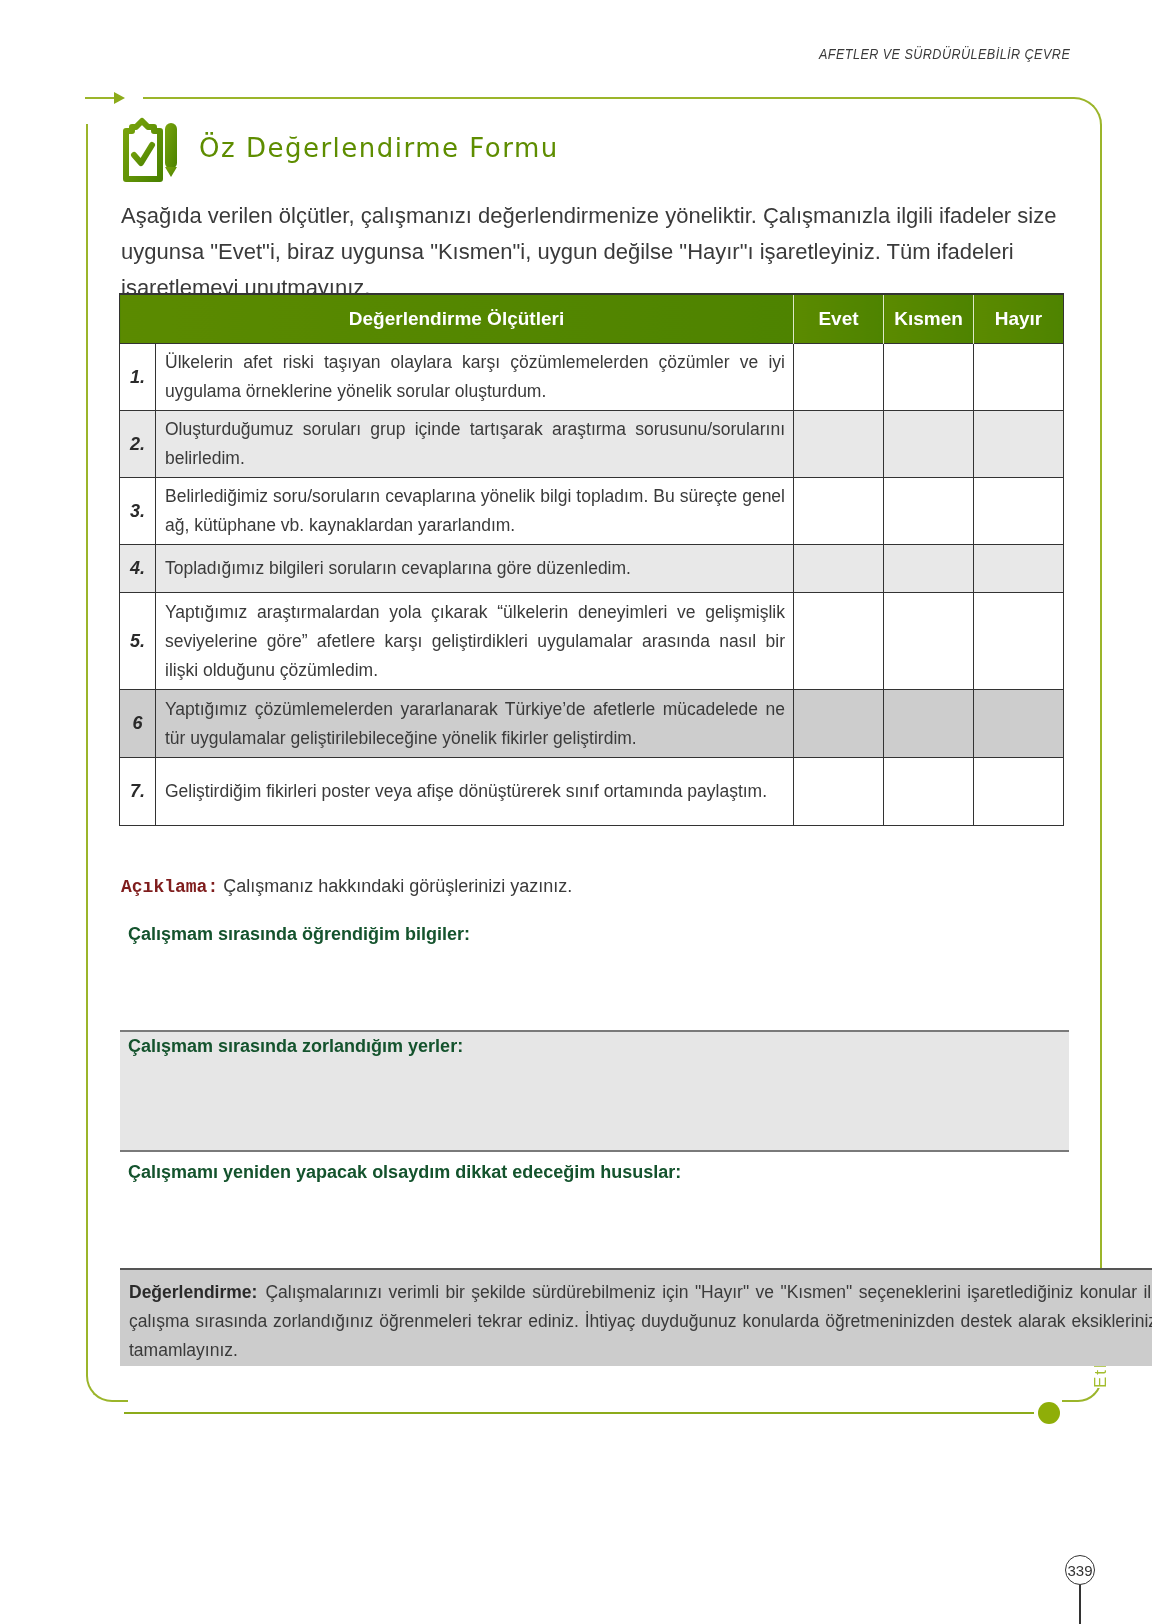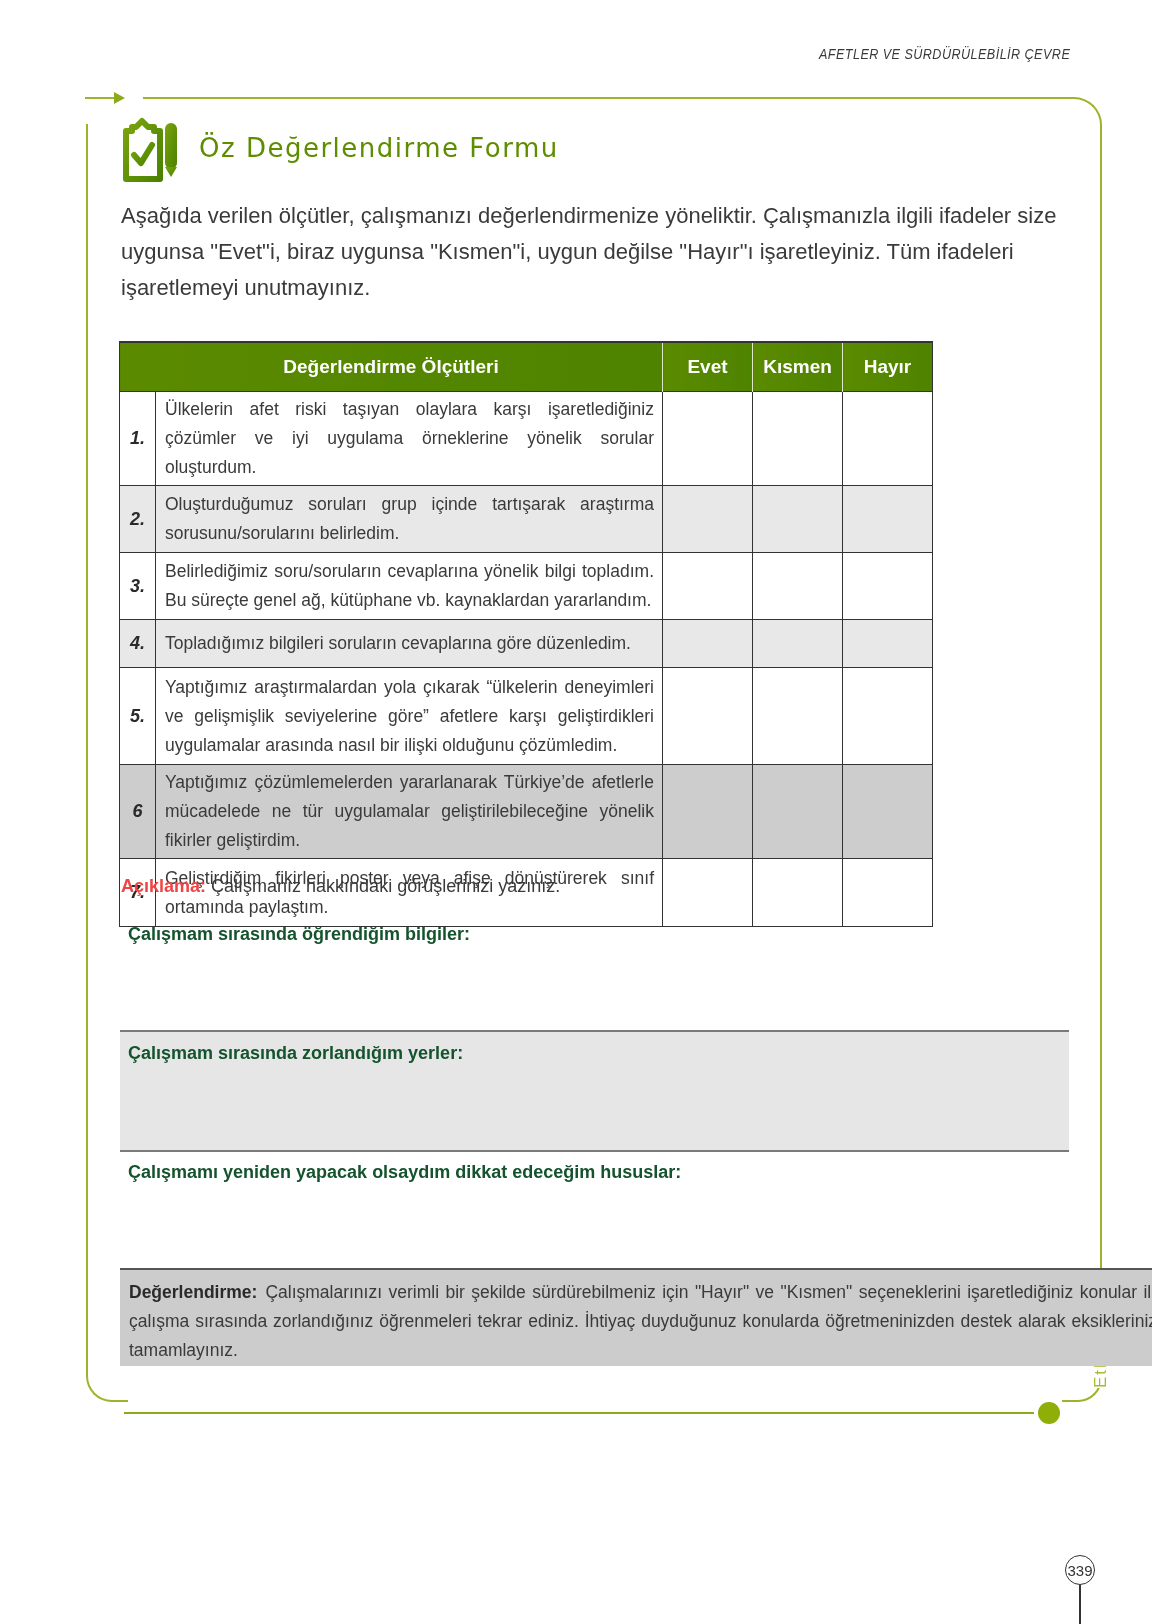--- a/index.html
+++ b/index.html
@@ -24,43 +24,43 @@
   .green-dot { left:1038px; top:1402px; width:22px; height:22px; border-radius:50%; background:#8fae08; }
   .side-label {
     left:1086px; top:1318px; width:30px; height:70px; color:#a3bd2e; font-size:17px;
     letter-spacing:2px; writing-mode:vertical-rl; transform:rotate(180deg);
     display:flex; align-items:center; justify-content:center; background:#fff;
   }
   .icon { left:120px; top:117px; width:62px; height:66px; }
   .title { left:199px; top:133px; font-size:26px; color:#5e8d00; letter-spacing:1.5px; font-family:"DejaVu Sans", sans-serif; font-weight:normal; }
   .intro { left:121px; top:198px; width:940px; font-size:22px; line-height:36px; color:#3a3a3a; }
   table.crit {
-    position:absolute; left:119px; top:293px; width:814px; border-collapse:collapse;
-    font-size:17.5px; color:#3a3a3a;margin-top:48px;
+    position:absolute; left:119px; top:293px; width:945px; border-collapse:collapse;
+    font-size:17.5px; color:#3a3a3a;
   }
   table.crit th {
     background:linear-gradient(to right,#5b8a00,#4e8300); color:#fff; font-weight:bold; height:46px;
     border-left:1px solid #dfe9c7; border-top:2px solid #333; font-size:19px;
   }
   table.crit th:first-child { border-left:1px solid #333; }
   table.crit th:last-child { border-right:1px solid #333; }
   table.crit td { border:1px solid #333; vertical-align:middle; }
   table.crit td.num { width:33px; text-align:center; font-weight:bold; font-style:italic; font-size:18px; color:#2a2a2a; }
   table.crit td.txt { padding:3px 8px 3px 9px; line-height:29px; text-align:justify; }
   table.crit td.chk { width:87px; }
   tr.shade td { background:#e8e8e8; }
   tr.shade2 td { background:#cdcdcd; }
   .acik { left:121px; top:876px; font-size:18px; color:#3a3a3a; }
-  .acik b { color:#ef4444; }
+  .acik b { color:#7f1d1d;font-family:Liberation Mono, monospace; }
   .sec { left:120px; width:949px; }
   .sec-label { font-size:18px; font-weight:bold; color:#14532d; padding-left:8px; }
   .sec1 { top:914px; height:116px; }
   .sec1 .sec-label { padding-top:10px; }
   .sec2 { top:1030px; height:118px; background:#e6e6e6; border-top:2px solid #7a7a7a; border-bottom:2px solid #7a7a7a; }
-  .sec2 .sec-label { padding-top:11px; }
+  .sec2 .sec-label { padding-top:4px; }
   .sec3 { top:1150px; height:118px; }
   .sec3 .sec-label { padding-top:12px; }
   .degr { left:120px; top:1268px; width:1050px; height:98px; background:#cccccc; border-top:2px solid #555; box-sizing:border-box; padding:8px 9px 0 9px; font-size:17.5px; line-height:29px; text-align:justify; color:#3a3a3a; }
   .degr b { color:#2a2a2a; margin-right:8px; }
   .pgnum { left:1065px; top:1555px; width:30px; height:30px; border:1.5px solid #333; border-radius:50%; font-size:15px; display:flex; align-items:center; justify-content:center; color:#333; box-sizing:border-box; }
   .pgline { left:1079px; top:1585px; width:1.5px; height:40px; background:#333; }
 </style>
 </head>
 <body>
 
@@ -101,21 +101,21 @@
     <tr>
       <th colspan="2">Değerlendirme Ölçütleri</th>
       <th>Evet</th>
       <th>Kısmen</th>
       <th>Hayır</th>
     </tr>
   </thead>
   <tbody>
     <tr style="height:67px">
       <td class="num">1.</td>
-      <td class="txt">Ülkelerin afet riski taşıyan olaylara karşı işaretlediğiniz çözümler ve iyi uygulama örneklerine yönelik sorular oluşturdum.</td>
+      <td class="txt">Ülkelerin afet riski taşıyan olaylara karşı çözümlemelerden çözümler ve iyi uygulama örneklerine yönelik sorular oluşturdum.</td>
       <td class="chk"></td>
       <td class="chk"></td>
       <td class="chk"></td>
     </tr>
     <tr class="shade" style="height:67px">
       <td class="num">2.</td>
       <td class="txt">Oluşturduğumuz soruları grup içinde tartışarak araştırma sorusunu/sorularını belirledim.</td>
       <td class="chk"></td>
       <td class="chk"></td>
       <td class="chk"></td>

